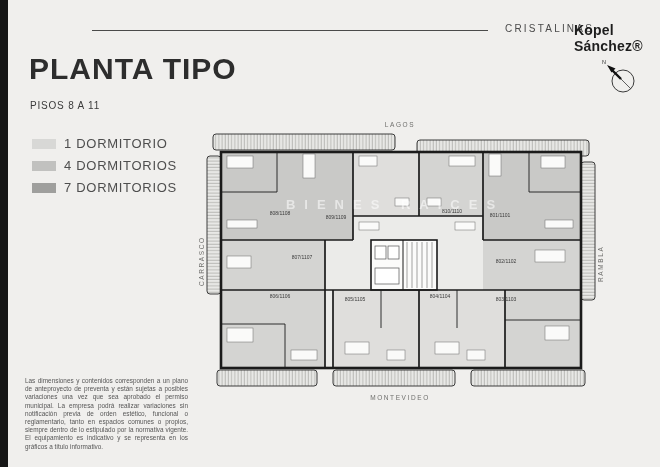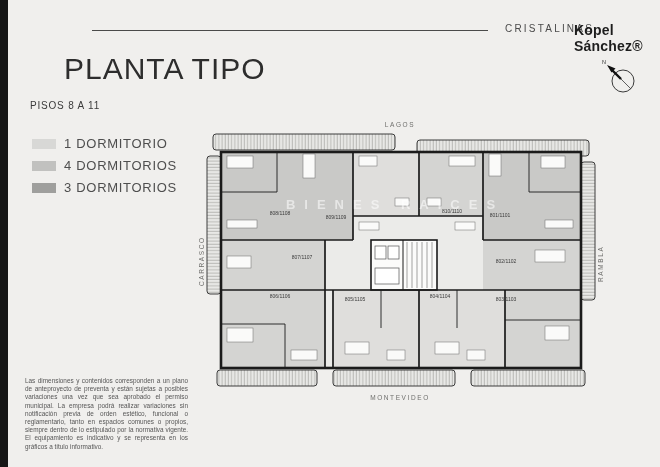--- a/index.html
+++ b/index.html
@@ -6,21 +6,21 @@
   body{
     width:660px;height:467px;position:relative;overflow:hidden;
     background:#f0efed;
     font-family:"Liberation Sans", sans-serif;
     -webkit-font-smoothing:antialiased;
   }
   .leftbar{position:absolute;left:0;top:0;width:8px;height:467px;background:#161616;}
   .topline{position:absolute;left:92px;top:30px;width:396px;height:1px;background:#4a4a4a;}
   .brand-left{position:absolute;left:505px;top:23px;font-size:10px;letter-spacing:2.2px;color:#4a4a4a;font-weight:400;}
   .brand-right{position:absolute;left:574px;top:22px;font-size:14px;letter-spacing:.2px;color:#1d1d1d;font-weight:bold;}
-  .page-title{position:absolute;left:29px;top:52px;font-size:30px;letter-spacing:1px;color:#2d2d2d;font-weight:400;margin-left:35px;}
+  .page-title{position:absolute;left:29px;top:52px;font-size:30px;letter-spacing:1px;color:#2d2d2d;font-weight:700;}
   .page-subtitle{position:absolute;left:30px;top:100px;font-size:10px;letter-spacing:.8px;color:#3b3b3b;font-weight:400;}
   .legend{position:absolute;left:32px;top:138px;}
   .legend-row{display:flex;align-items:center;margin-bottom:11px;height:11px;}
   .swatch{width:24px;height:10px;margin-right:8px;}
   .sw1{background:#d8d8d6;}
   .sw2{background:#c1c1bf;}
   .sw3{background:#9f9f9d;}
   .legend-label{font-size:13px;letter-spacing:.7px;color:#4e4e4e;}
   .compass{position:absolute;left:597px;top:54px;width:46px;height:46px;}
   .plan-wrap{position:absolute;left:205px;top:128px;width:392px;height:267px;}
@@ -50,21 +50,21 @@
   <div class="legend-row">
     <div class="swatch sw1"></div>
     <div class="legend-label">1 DORMITORIO</div>
   </div>
   <div class="legend-row">
     <div class="swatch sw2"></div>
     <div class="legend-label">4 DORMITORIOS</div>
   </div>
   <div class="legend-row">
     <div class="swatch sw3"></div>
-    <div class="legend-label">3 DORMITORIOS</div>
+    <div class="legend-label">7 DORMITORIOS</div>
   </div>
 </div>
 
 <div class="compass">
   <svg width="46" height="46" viewBox="0 0 46 46">
     <circle cx="26" cy="27" r="11" fill="none" stroke="#3a3a3a" stroke-width="1"></circle>
     <line x1="18" y1="19" x2="34" y2="35" stroke="#3a3a3a" stroke-width="0.8"></line>
     <line x1="14" y1="15" x2="24" y2="25" stroke="#111" stroke-width="2.4"></line>
     <path d="M10 11 L18.5 14.5 L14.5 18.5 Z" fill="#111"></path>
     <text x="5" y="10" font-size="5.5" fill="#333" font-family="Liberation Sans, sans-serif">N</text>

